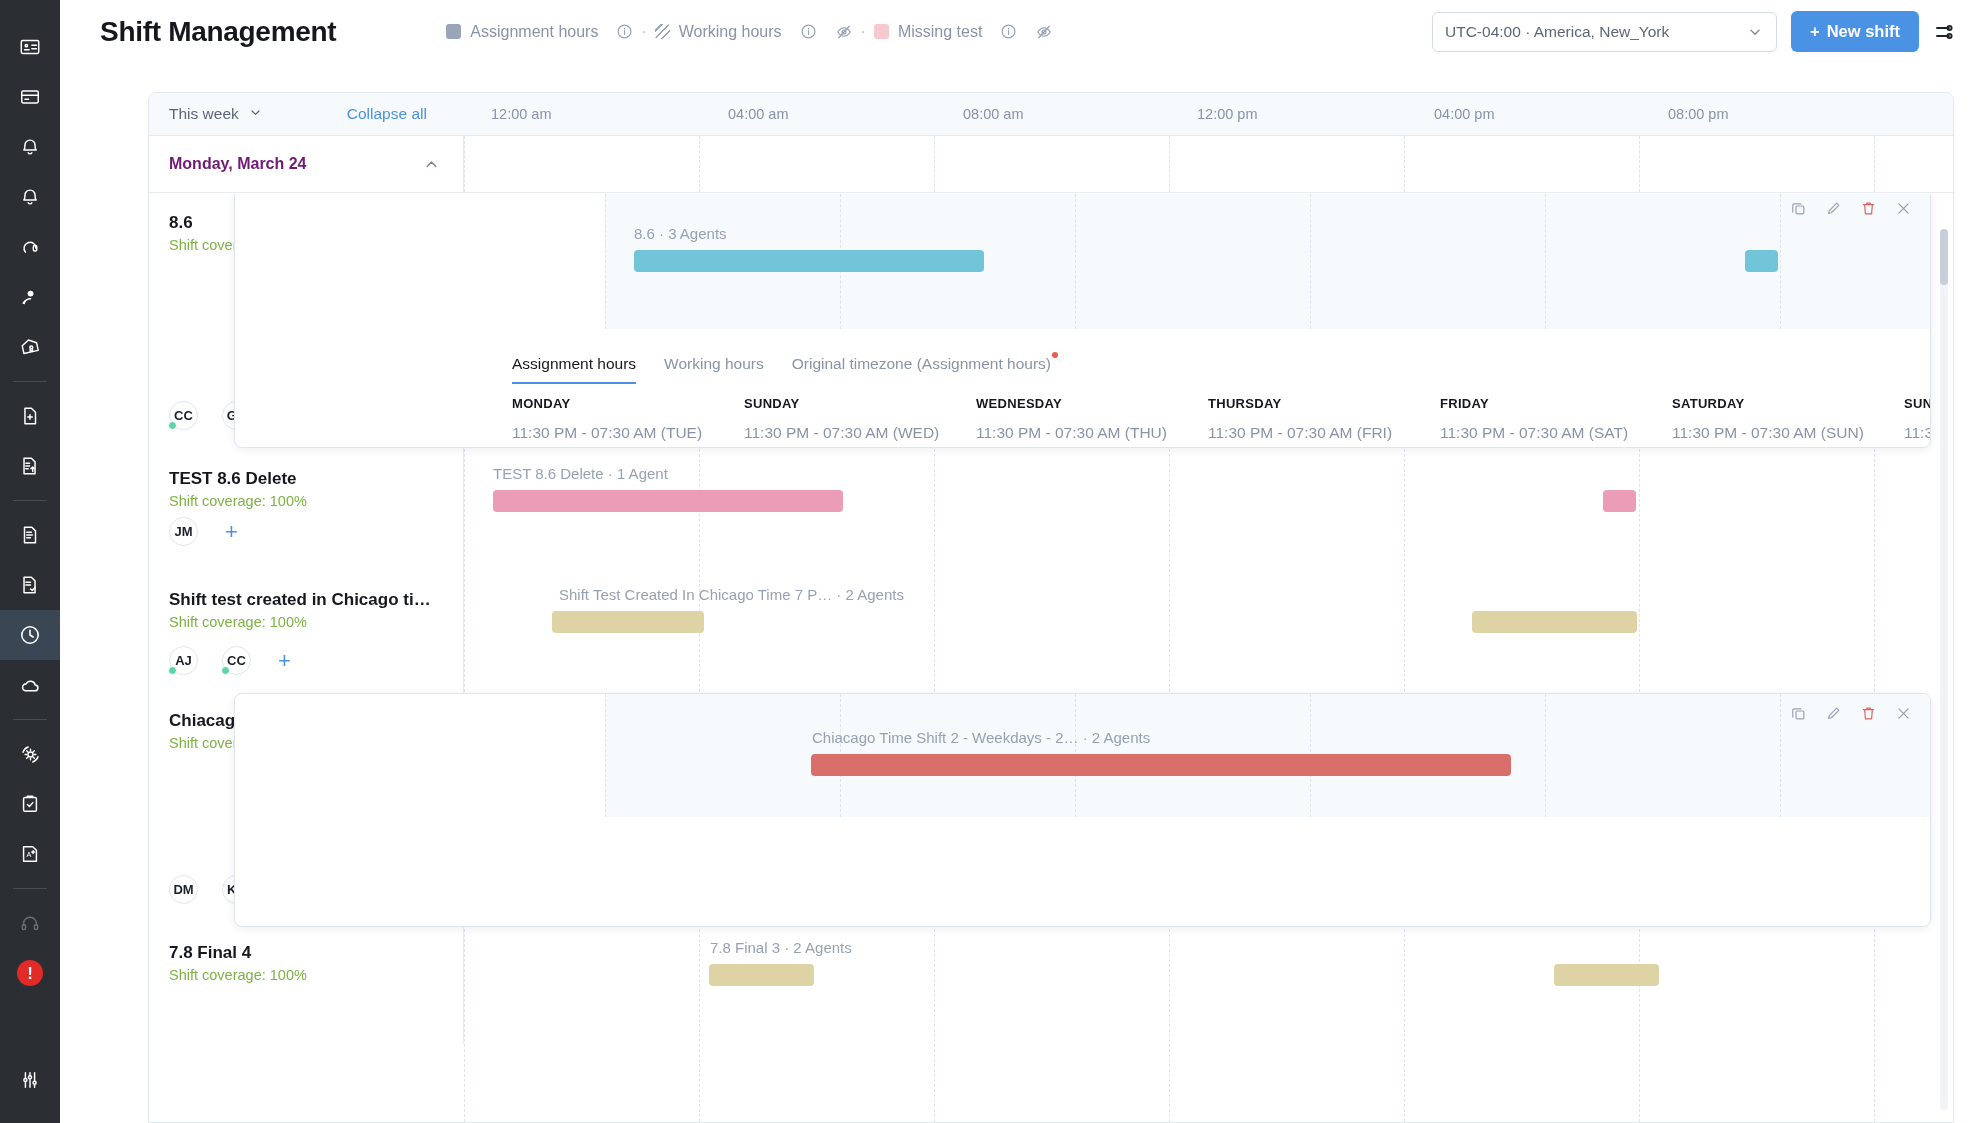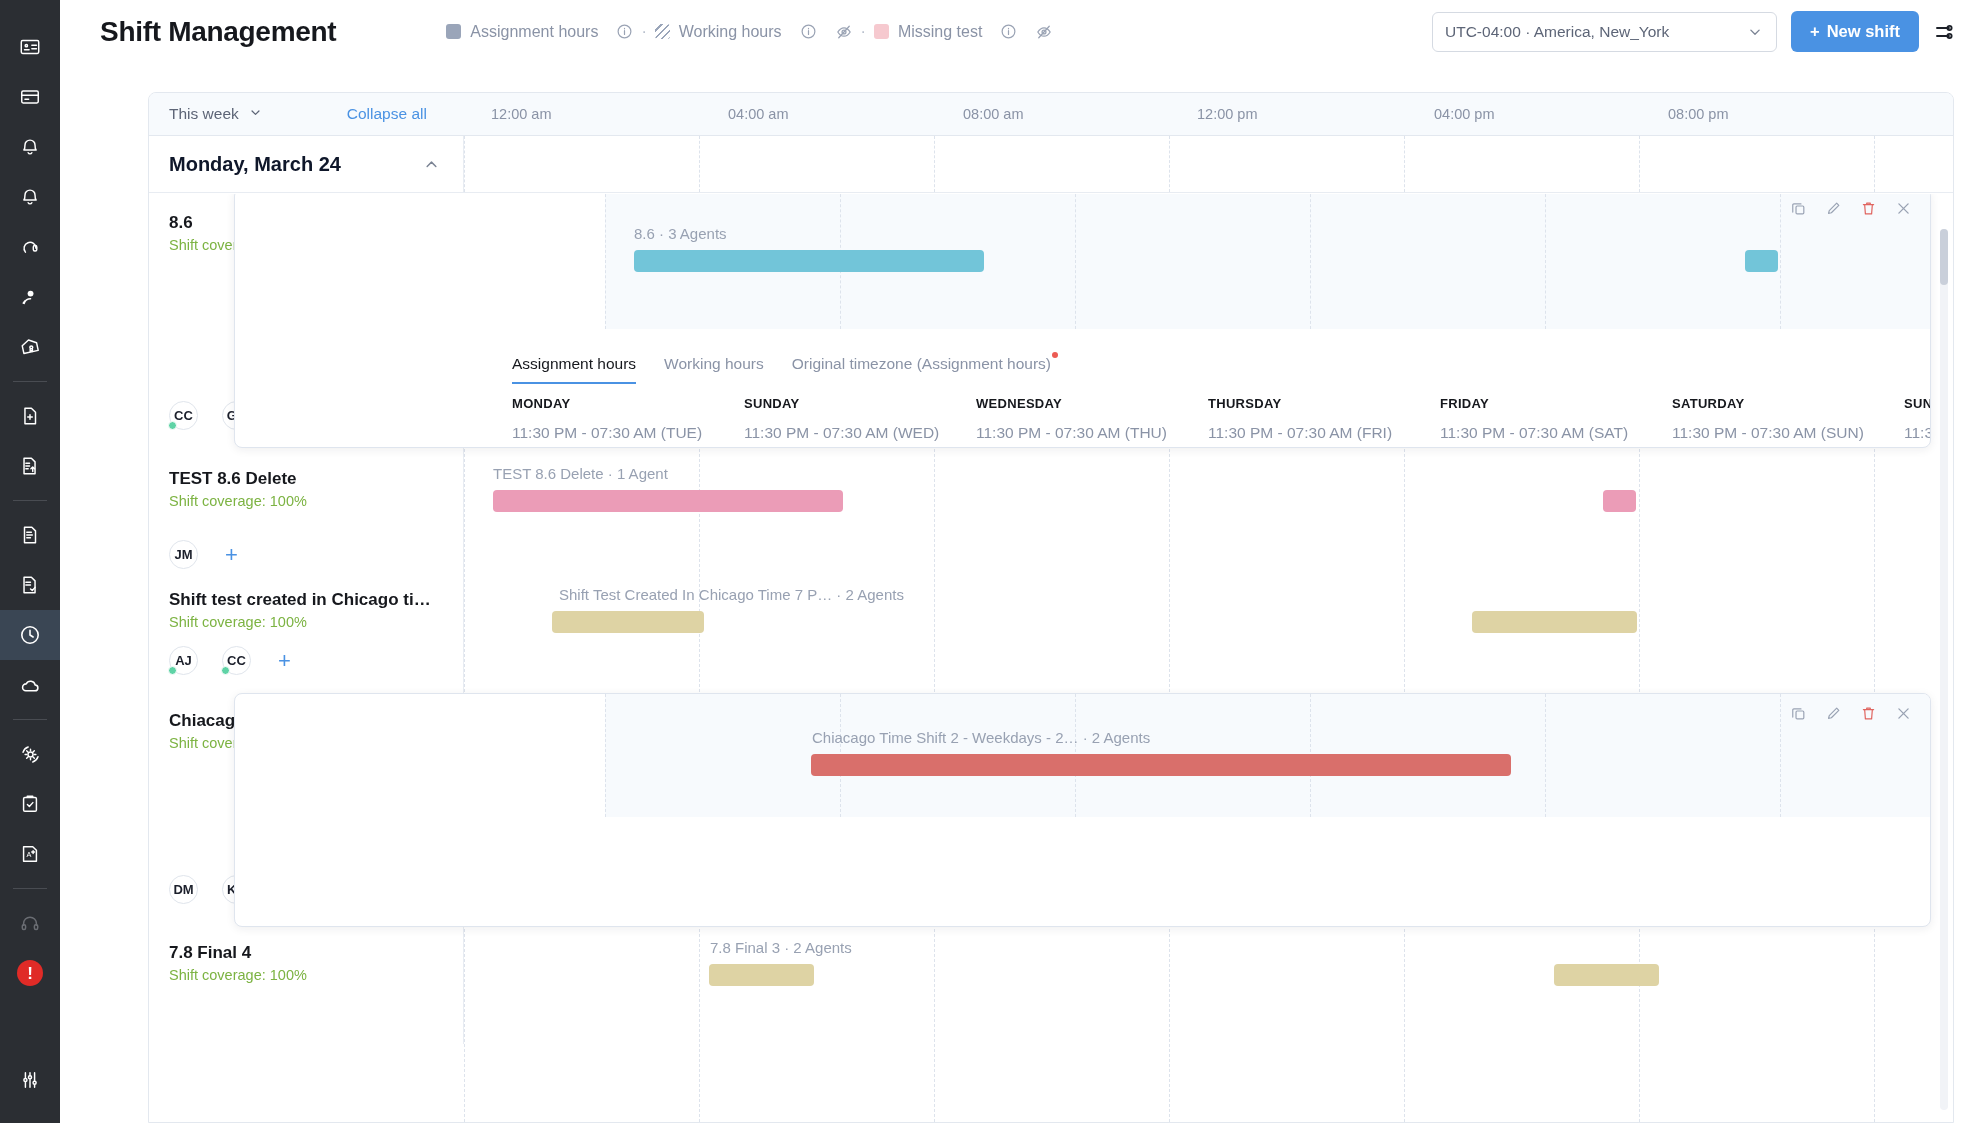--- a/index.html
+++ b/index.html
@@ -87,21 +87,21 @@
     position: absolute; top: 13px; font-size: 14.5px; color: #8a93a6; white-space: nowrap;
   }
 
   .day-head {
     height: 57px; display: flex; align-items: center; border-bottom: 1px solid #e8ecf2;
   }
   .dh-left {
     width: 315px; flex: 0 0 315px; height: 100%; display: flex; align-items: center;
     justify-content: space-between; padding: 0 22px 0 20px; border-right: 1px solid #e8ecf2;
   }
-  .dh-title { font-size: 20px; font-weight: 700; color: #0f172a; }
+  .dh-title { font-size: 16px; font-weight: 700; color: #701a75; }
   .dh-right { flex: 1 1 auto; height: 100%; position: relative; }
 
   
   .vlines { position: absolute; inset: 0; pointer-events: none; }
   .vline { position: absolute; top: 0; bottom: 0; width: 0; border-left: 1px dashed #dde3ec; }
 
   .rows { position: absolute; left: 0; right: 0; top: 101px; bottom: 0; overflow: hidden; }
 
   .srow { display: flex; position: relative; }
   .srow-left {
@@ -527,21 +527,21 @@
               <div class="dc-name">SUNDAY</div>
               <div class="dc-time">11:30 PM - 07:30 AM (MON)</div>
             </div>
           </div>
         </div>
 
         <div class="srow" style="height:121px">
           <div class="srow-left">
             <div class="sname">TEST 8.6 Delete</div>
             <div class="scov">Shift coverage: 100%</div>
-            <div class="avatars" style="margin-top:31px">
+            <div class="avatars" style="margin-top:8px">
               <span class="avatar">
                 <span>JM</span>
               </span>
               <span class="add-person">+</span>
             </div>
           </div>
           <div class="srow-right">
             <span class="bar-label" style="left:29px;top:15px">TEST 8.6 Delete · 1 Agent</span>
             <span class="bar" style="left:29px;top:40px;width:350px;background:#eb9cb7"></span>
             <span class="bar" style="left:1139px;top:40px;width:33px;background:#eb9cb7"></span>

